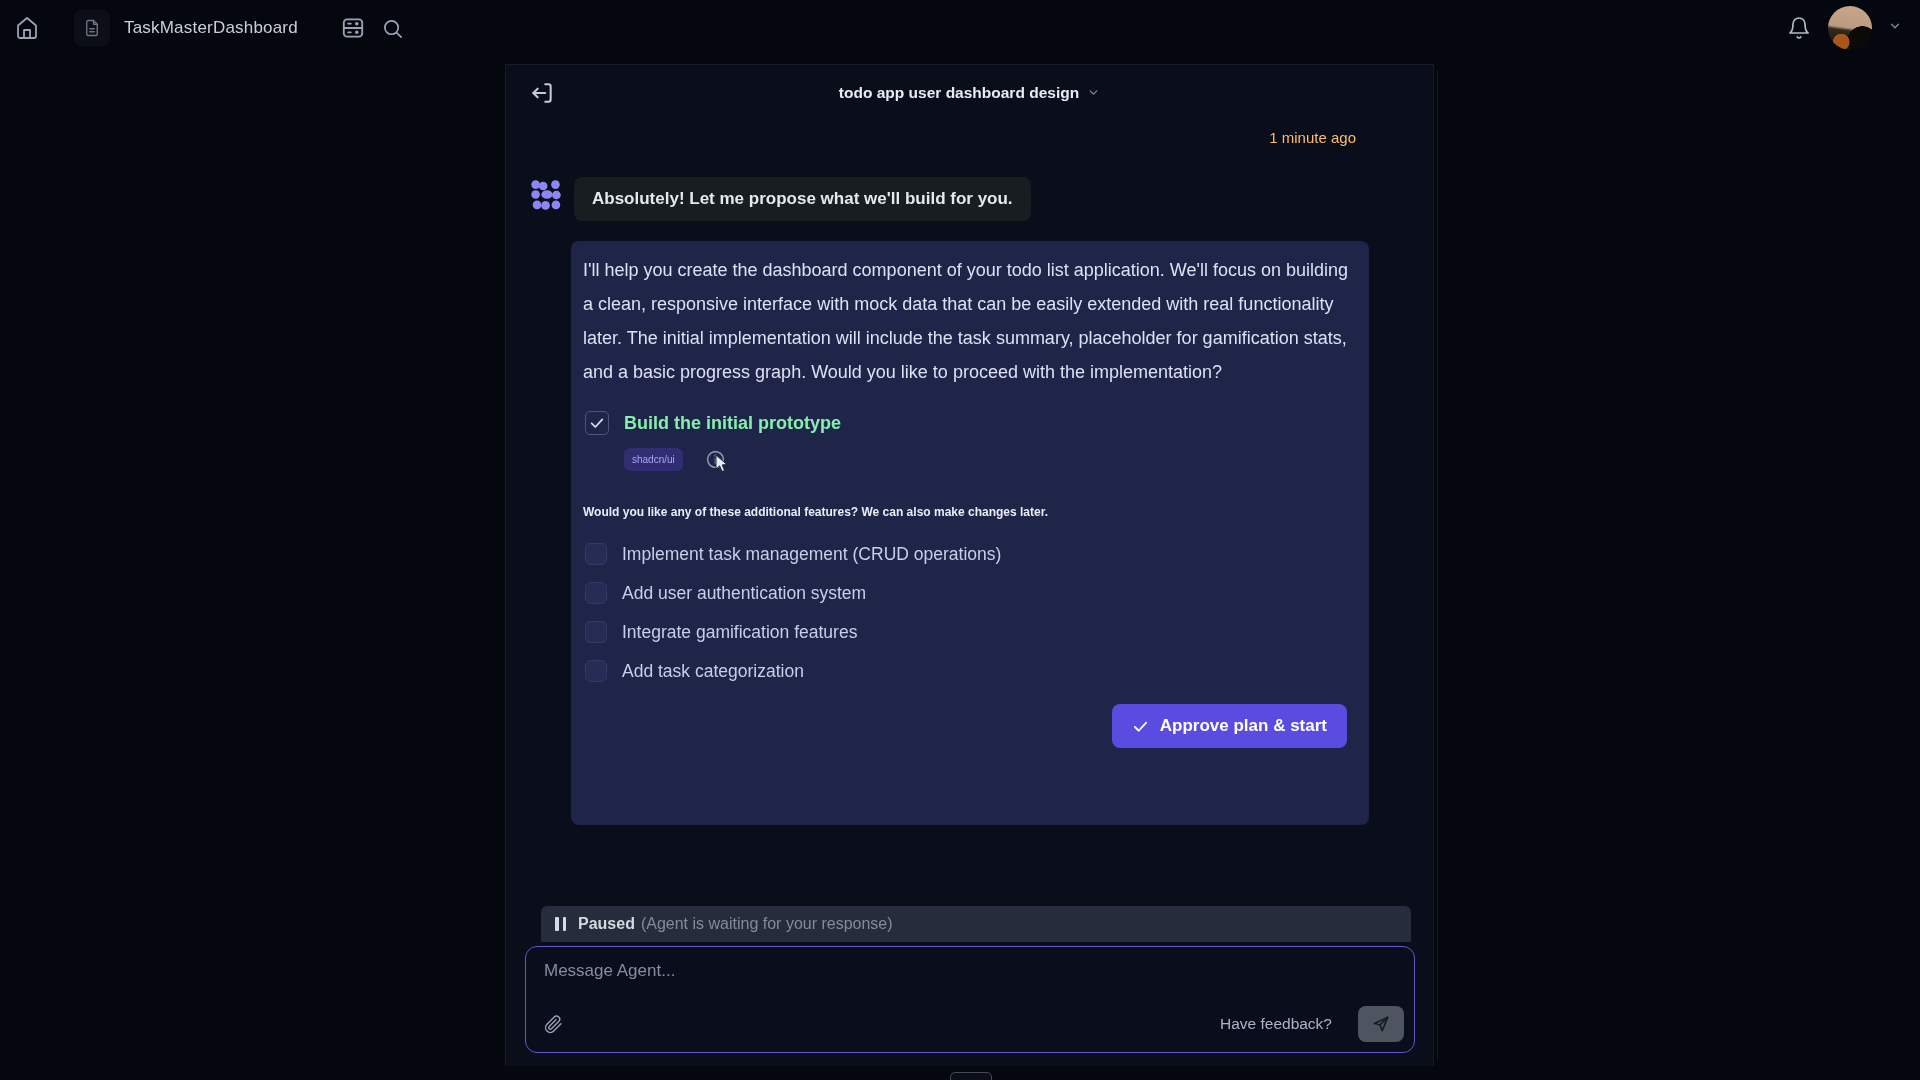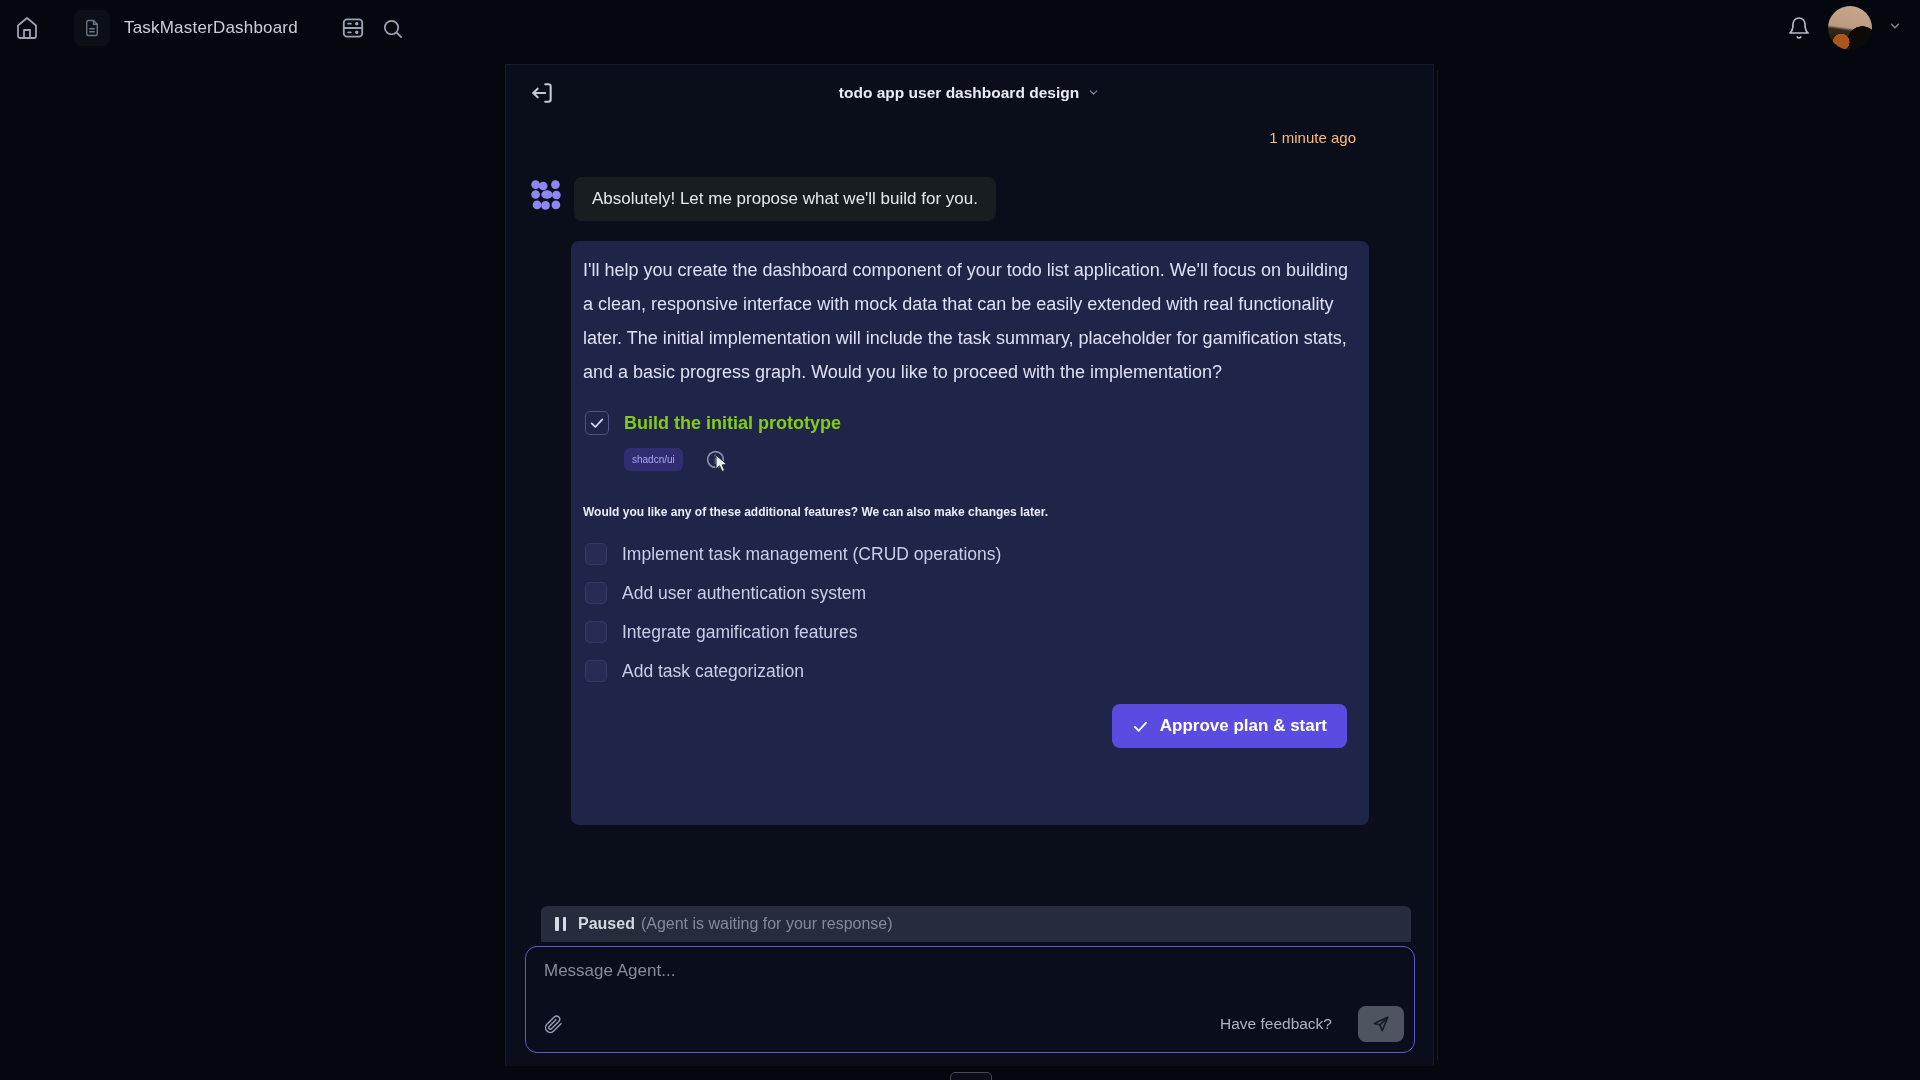--- a/index.html
+++ b/index.html
@@ -54,30 +54,30 @@
   .chat-header{position:relative;height:56px;}
   .exit-btn{position:absolute;left:20px;top:12px;width:32px;height:32px;display:flex;align-items:center;justify-content:center;color:#c4cad6;background:none;border:none;cursor:pointer;}
   .chat-title{position:absolute;left:0;right:0;top:18px;display:flex;align-items:center;justify-content:center;gap:8px;cursor:pointer;}
   .chat-title-text{font-size:15.5px;font-weight:700;color:#e9ecf5;}
   .chat-title .chev{margin-top:2px;}
 
   .timestamp{position:absolute;right:77px;top:64px;font-size:15px;color:#fdba74;}
 
   .msg-row{position:absolute;left:22px;top:112px;display:flex;align-items:flex-start;gap:10px;}
   .agent-logo{width:36px;height:36px;border-radius:6px;flex:none;display:flex;align-items:center;justify-content:center;}
-  .bubble{background:var(--bubble-bg);border-radius:8px;padding:12px 18px;font-size:17px;font-weight:400;color:#e4e8ef;max-width:560px;white-space:nowrap;}
+  .bubble{background:var(--bubble-bg);border-radius:8px;padding:12px 18px;font-size:17px;font-weight:700;color:#e4e8ef;max-width:560px;white-space:nowrap;}
 
   .plan-card{position:absolute;left:65px;top:176px;width:798px;height:584px;background:var(--card-bg);border-radius:8px;padding:12px 12px 0 12px;}
   .plan-desc{font-size:18px;font-weight:500;line-height:34px;color:var(--card-text);width:780px;}
   .opt{display:flex;align-items:center;gap:15px;}
   .opt-primary{margin-top:22px;padding-left:2px;}
   .cbox{width:24px;height:24px;border-radius:5px;flex:none;display:flex;align-items:center;justify-content:center;cursor:pointer;}
   .cbox-checked{border:1.5px solid #4d5480;color:#d9dcf8;background:transparent;}
   .cbox-empty{width:22px;height:22px;background:var(--option-box);border:1px solid var(--option-box-border);}
-  .opt-primary-label{font-size:18px;font-weight:600;color:#84cc16;}
+  .opt-primary-label{font-size:18px;font-weight:600;color:#86efac;}
   .badge-row{margin-top:13px;margin-left:41px;display:flex;align-items:center;gap:22px;}
   .badge{background:var(--badge-bg);color:var(--badge-text);font-size:10px;font-weight:500;padding:6px 8px;border-radius:6px;cursor:pointer;}
   .info-icon{color:#8a90ad;display:flex;cursor:pointer;}
   .plan-q{margin-top:34px;font-size:12px;font-weight:600;color:#e9ecf8;}
   .opt-list{margin-top:24px;display:flex;flex-direction:column;gap:17px;padding-left:2px;}
   .opt-label{font-size:17.5px;font-weight:500;color:#c9cee9;}
   .approve-row{margin-top:22px;display:flex;justify-content:flex-end;padding-right:10px;}
   .approve-btn{display:flex;align-items:center;gap:11px;background:var(--accent);color:#fff;border:none;border-radius:8px;height:44px;padding:0 20px;font-size:17px;font-weight:700;font-family:inherit;cursor:pointer;}
 
   .paused-bar{position:absolute;left:35px;top:841px;width:870px;height:36px;background:var(--paused-bg);border-radius:6px 6px 0 0;display:flex;align-items:center;gap:12px;padding:0 14px;}

